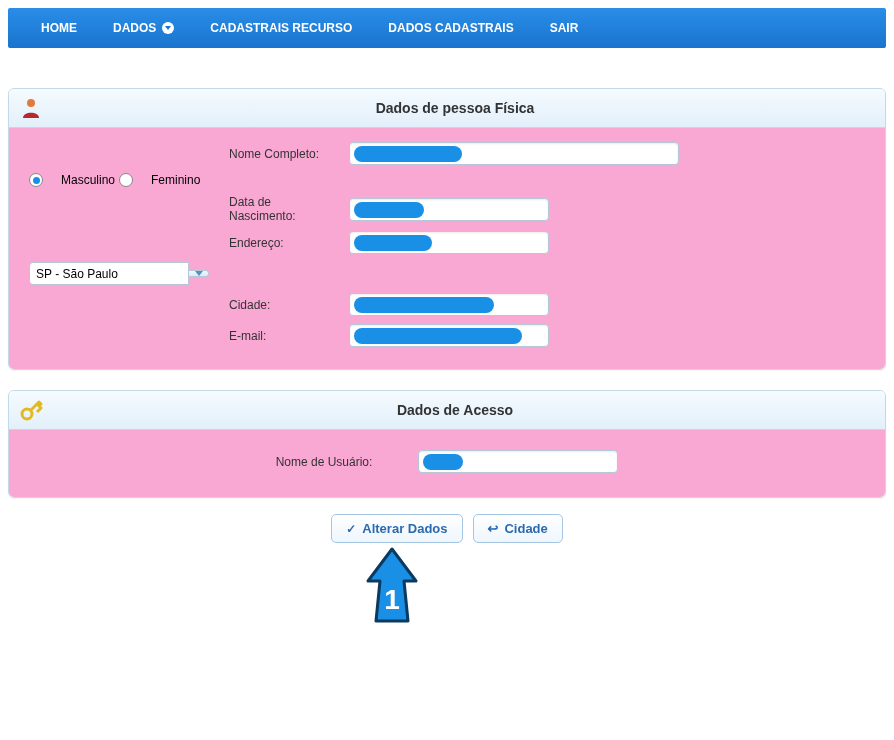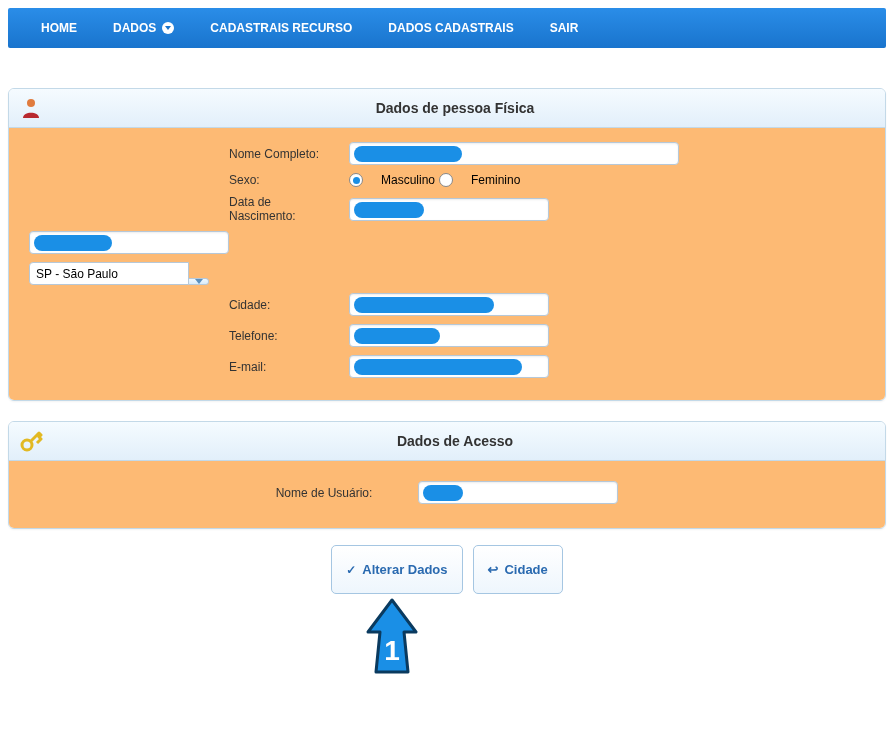--- a/index.html
+++ b/index.html
@@ -64,21 +64,21 @@
       left: 16px; right: 0;
       text-align: center;
       font-size: 14px;
       font-weight: bold;
       color: #333;
       pointer-events: none;
     }
     .panel-icon { position: relative; z-index: 1; }
     .panel-body {
       padding: 12px 20px 16px;
-      background: #fdba74;
+      background: #f9a8d4;
     }
 
     .user-icon svg, .key-icon svg { display: block; }
 
     .form-row {
       display: flex;
       align-items: center;
       margin-bottom: 4px;
       padding: 2px 0;
     }
@@ -123,21 +123,21 @@
     .r-d::after{ width: 78px; }
     .r-e::after{ width: 70px; }
     .r-f::after{ width: 140px; }
     .r-g::after{ width: 86px; }
     .r-h::after{ width: 168px; }
     .r-u::after{ width: 40px; }
 
     .select-wrap {
       position: relative;
       display: inline-flex;
-      align-items: flex-end;
+      align-items: center;
     }
     .select-input {
       border: 1px solid #b6c8d8;
       border-radius: 4px 0 0 4px;
       height: 23px;
       padding: 2px 6px;
       font-size: 12px;
       width: 160px;
       background: #fff;
     }
@@ -184,21 +184,21 @@
       display:flex; justify-content:center; gap:10px;
       margin-top: 16px;
     }
     .btn {
       border: 1px solid #a5c6e2;
       border-radius: 5px;
       background: linear-gradient(to bottom, #ffffff, #eef6fd);
       color: #2a6ab0;
       font-size: 13px;
       font-weight: bold;
-      padding: 16px 14px;
+      padding: 6px 14px;
       cursor: pointer;
       display: inline-flex; align-items: center; gap: 6px;
     }
     .check-icon::before {
       content: '\2713';
       color: #2a6ab0;
       font-size: 12px;
     }
     .back-icon::before {
       content: '\21A9';
@@ -247,21 +247,20 @@
   <div class="panel-body">
 
     <div class="form-row">
       <div class="form-label">Nome Completo:</div>
       <div class="form-control-wrap">
         <div class="text-input w-long redact r-a"></div>
       </div>
     </div>
 
     <div class="form-row">
-      <div class="form-label">Sexo:</div>
       <div class="form-control-wrap">
         <div class="radio-group">
           <label class="radio">
             <span class="radio-circle checked"></span>
             <span>Masculino</span>
           </label>
           <label class="radio">
             <span class="radio-circle"></span>
             <span>Feminino</span>
           </label>
@@ -271,20 +270,21 @@
 
 
     <div class="form-row">
       <div class="form-label">Data de Nascimento:</div>
       <div class="form-control-wrap">
         <div class="text-input w-med redact r-c"></div>
       </div>
     </div>
 
     <div class="form-row">
+      <div class="form-label">Endereço:</div>
       <div class="form-control-wrap">
         <div class="text-input w-med redact r-d"></div>
       </div>
     </div>
 
 
     <div class="form-row">
       <div class="form-control-wrap">
         <div class="select-wrap">
           <input class="select-input" readonly="" value="SP - São Paulo" style="">
@@ -293,26 +293,20 @@
       </div>
     </div>
 
     <div class="form-row">
       <div class="form-label">Cidade:</div>
       <div class="form-control-wrap">
         <div class="text-input w-med redact r-f"></div>
       </div>
     </div>
 
-    <div class="form-row">
-      <div class="form-label">Telefone:</div>
-      <div class="form-control-wrap">
-        <div class="text-input w-med redact r-g"></div>
-      </div>
-    </div>
 
     <div class="form-row">
       <div class="form-label">E-mail:</div>
       <div class="form-control-wrap">
         <div class="text-input w-med redact r-h"></div>
       </div>
     </div>
 
   </div>
 </div>

